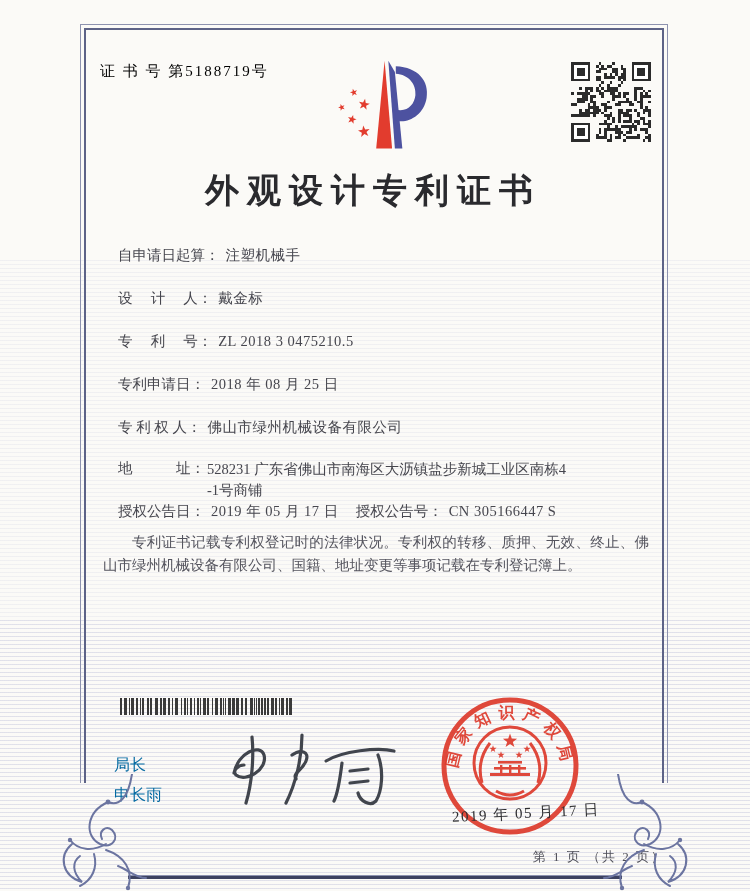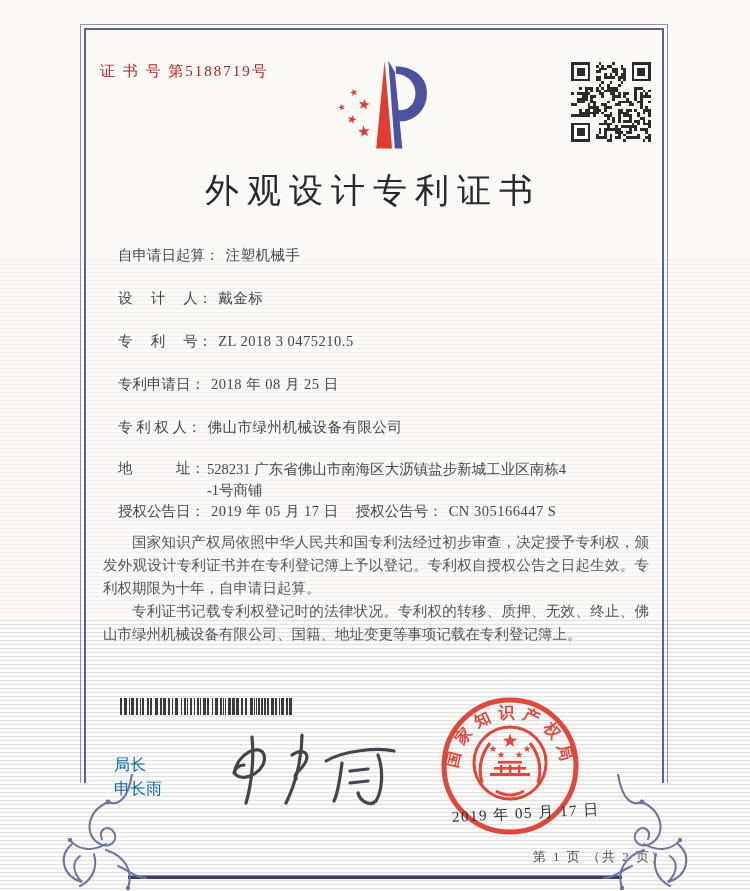--- a/index.html
+++ b/index.html
@@ -11,39 +11,39 @@
   }
   .waves,.waves2{position:absolute;left:0;right:0;pointer-events:none;}
   .waves{top:260px;bottom:0;
     background:repeating-linear-gradient(180deg, rgba(142,146,196,.10) 0 1px, rgba(255,255,255,0) 1px 4px);}
   .waves2{top:620px;bottom:0;
     background:repeating-linear-gradient(180deg, rgba(130,134,188,.14) 0 1px, rgba(255,255,255,0) 1px 4px);}
   .frame-outer{position:absolute;left:80px;top:24px;width:586px;height:758px;
     border-top:1px solid #8d92af;border-left:1px solid #8d92af;border-right:1px solid #8d92af;}
   .frame-inner{position:absolute;left:3px;top:3px;right:3px;bottom:0;
     border-top:2px solid #5d6387;border-left:2px solid #5d6387;border-right:2px solid #5d6387;}
-  .cert-no{position:absolute;left:100px;top:62px;font-size:15px;letter-spacing:2px;color:#b91c1c;}
+  .cert-no{position:absolute;left:100px;top:62px;font-size:15px;letter-spacing:2px;color:#000000;}
   .logo{position:absolute;left:323px;top:58px;width:112px;height:95px;}
   .qr{position:absolute;left:570px;top:62px;width:82px;height:80px;}
   .title{position:absolute;left:80px;top:168px;width:586px;text-align:center;
-    font-size:34px;font-weight:400;letter-spacing:8px;color:#2a2a2e;}
+    font-size:34px;font-weight:700;letter-spacing:8px;color:#2a2a2e;}
   .fields{position:absolute;left:118px;top:246px;width:530px;font-size:14.5px;color:#46464e;}
   .frow{position:absolute;left:0;white-space:nowrap;}
   .frow .lab{color:#46464e;}
   .frow .val{margin-left:6px;letter-spacing:.5px;}
   .addr-wrap{position:absolute;left:0;top:213px;}
   .addr-val{position:absolute;left:89px;top:0;width:450px;white-space:normal;line-height:21px;}
   .pair2{margin-left:17px;}
   .paras{position:absolute;left:103px;top:531px;width:546px;font-size:14.5px;
     line-height:23px;color:#54545e;text-align:justify;}
   .paras p{margin:0;text-indent:2em;}
   .barcode{position:absolute;left:120px;top:698px;width:174px;height:17px;}
   .signer{position:absolute;left:114px;top:755px;font-size:16px;color:#0369a1;
     font-family:"Liberation Sans","DejaVu Sans",sans-serif;}
-  .signer .name{margin-top:3px;}
+  .signer .name{margin-top:9px;}
   .signature{position:absolute;left:222px;top:731px;width:185px;height:80px;}
   .seal{position:absolute;left:438px;top:691px;width:146px;height:150px;}
   .seal-date{position:absolute;left:452px;top:804px;font-size:15px;color:#2e2e31;
     letter-spacing:1.5px;transform:rotate(-3deg);white-space:nowrap;}
   .footer{position:absolute;left:80px;top:848px;width:586px;text-align:right;
     font-size:13px;letter-spacing:2px;color:#50505a;}
   .bottom-rule{position:absolute;left:128px;top:875px;width:494px;height:3px;
     background:#3d4260;border-top:1px solid #8d92af;}
   .orn{position:absolute;top:774px;width:100px;height:117px;}
   .orn-l{left:48px;}
@@ -380,21 +380,20 @@
   <div class="addr-wrap">
     <span class="lab">地　　　址：</span>
     <span class="addr-val"><span>528231 广东省佛山市南海区大沥镇盐步新城工业区南栋4</span><br><span>-1号商铺</span></span>
   </div>
   <div class="frow" style="top:256px">
     <span class="lab">授权公告日：</span><span class="val">2019 年 05 月 17 日</span><span class="lab pair2">授权公告号：</span><span class="val">CN 305166447 S</span>
   </div>
 </div>
 
 <div class="paras">
-  <p>国家知识产权局依照中华人民共和国专利法经过初步审查，决定授予专利权，颁发外观设计专利证书并在专利登记簿上予以登记。专利权自授权公告之日起生效。专利权期限为十年，自申请日起算。</p>
   <p>专利证书记载专利权登记时的法律状况。专利权的转移、质押、无效、终止、佛山市绿州机械设备有限公司、国籍、地址变更等事项记载在专利登记簿上。</p>
 </div>
 
 <svg class="barcode" viewBox="0 0 174 17" preserveAspectRatio="none" id="bcsvg">
     <rect x="0" y="0" width="2" height="17" fill="#3a3a3a"></rect>
     <rect x="4" y="0" width="3" height="17" fill="#3a3a3a"></rect>
     <rect x="9" y="0" width="1" height="17" fill="#3a3a3a"></rect>
     <rect x="11" y="0" width="3" height="17" fill="#3a3a3a"></rect>
     <rect x="16" y="0" width="2" height="17" fill="#3a3a3a"></rect>
     <rect x="20" y="0" width="1" height="17" fill="#3a3a3a"></rect>

